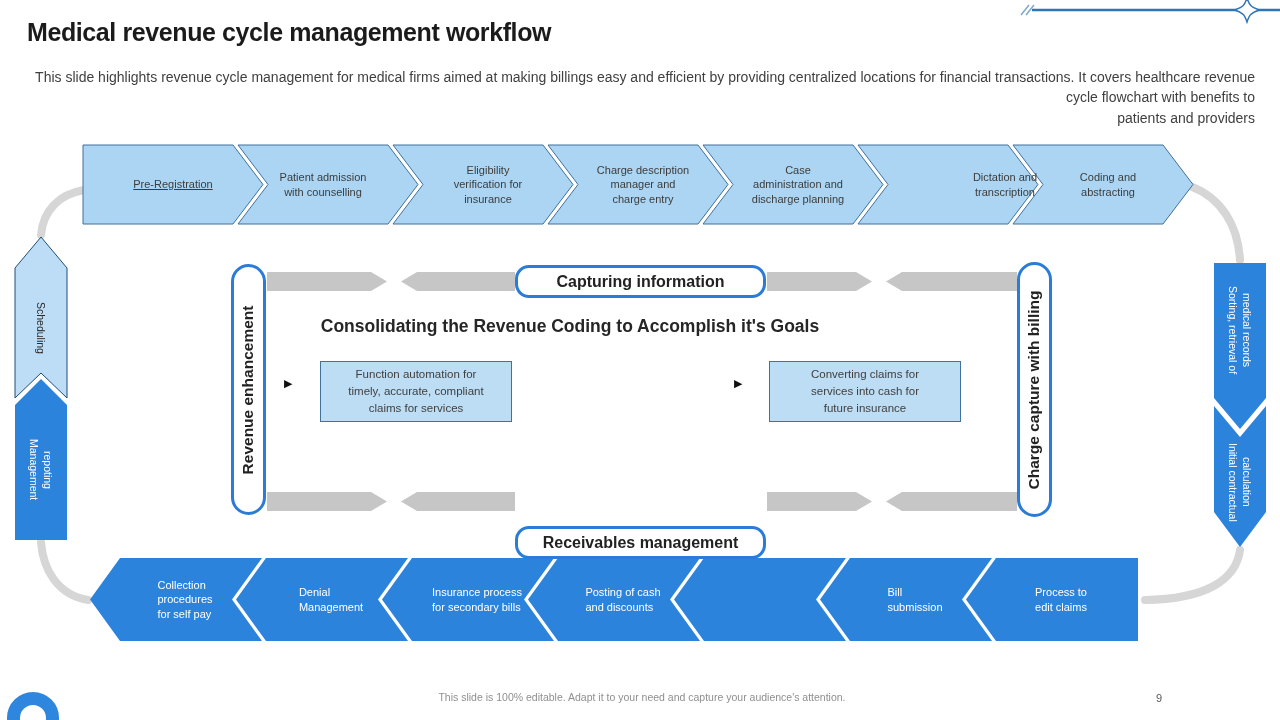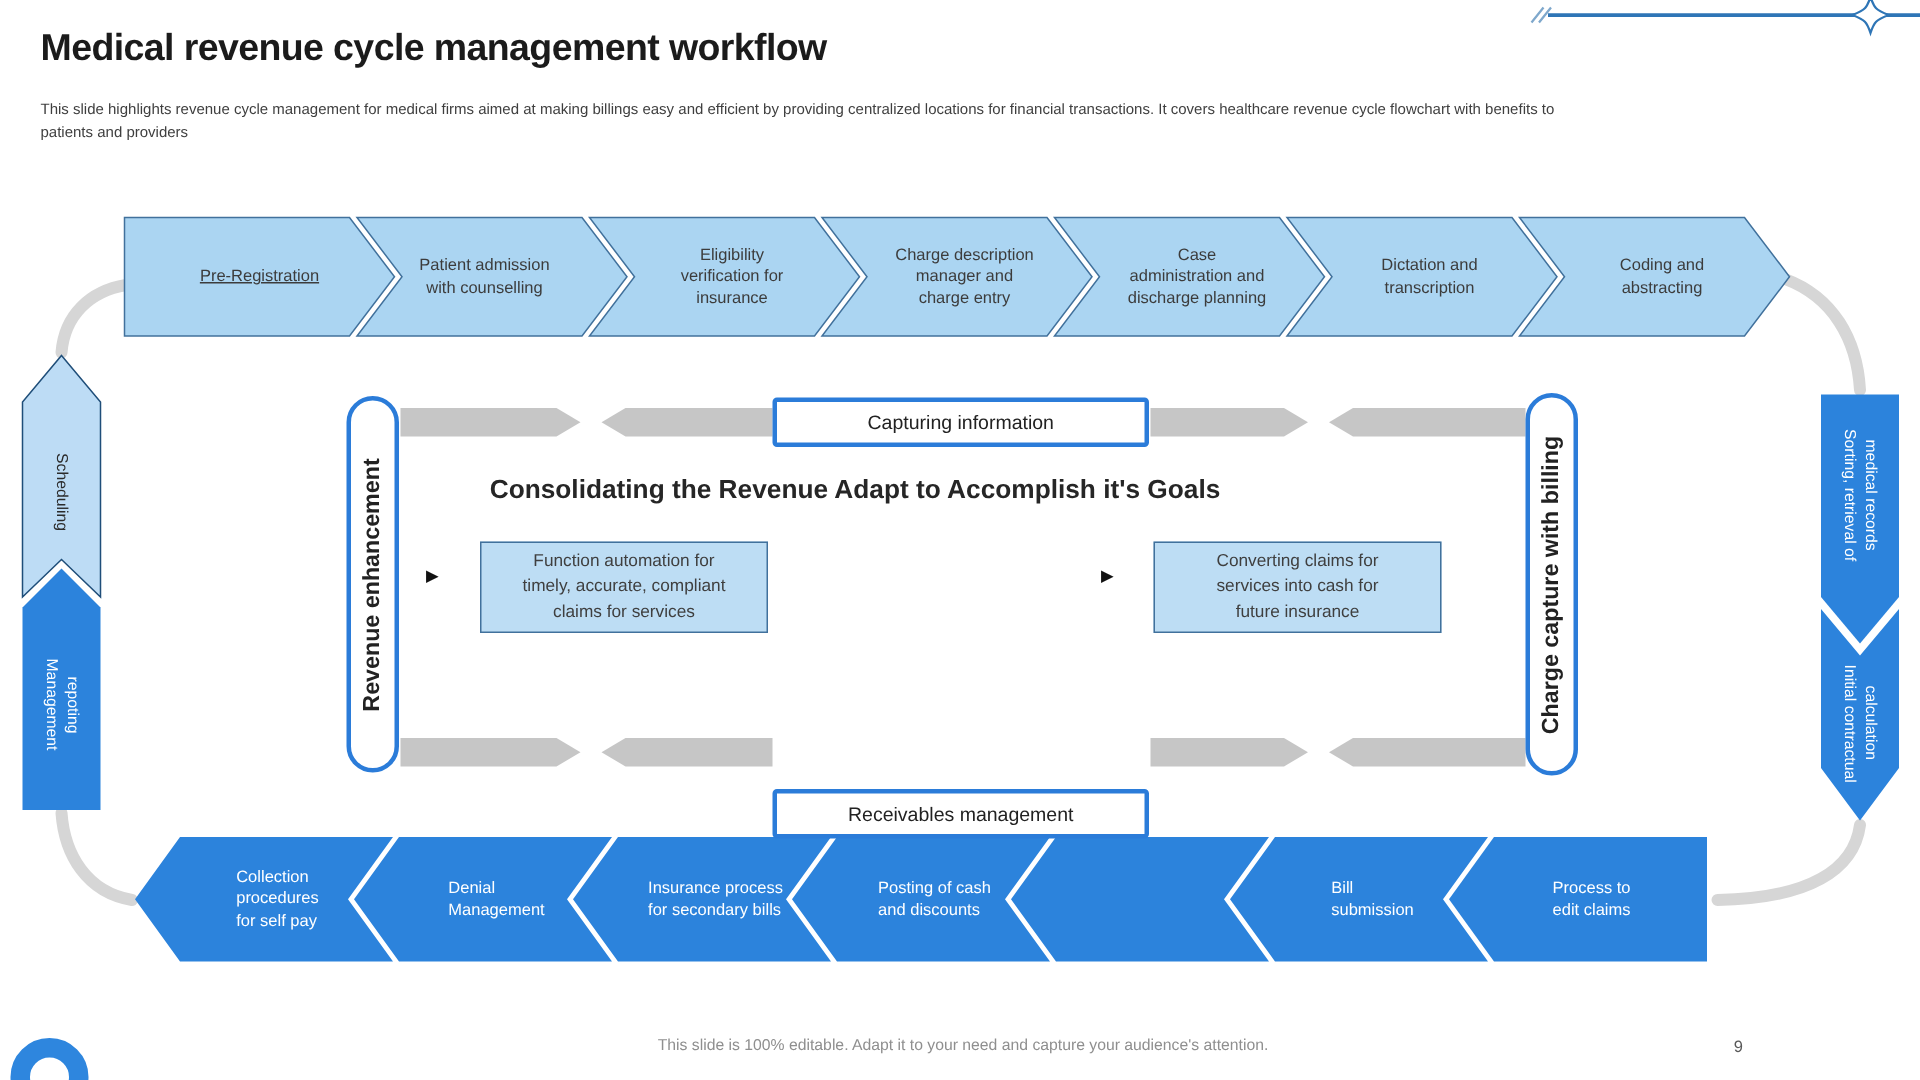--- a/index.html
+++ b/index.html
@@ -3,38 +3,38 @@
 <meta charset="utf-8">
 <style>
   html,body{margin:0;padding:0;background:#e8e8e8;}
   .slide{position:relative;width:1280px;height:720px;background:#ffffff;overflow:hidden;
          font-family:"Liberation Sans", sans-serif;}
   .abs{position:absolute;}
   svg.layer{position:absolute;left:0;top:0;width:1280px;height:720px;}
 
   .title{left:27px;top:18px;width:1000px;font-size:25px;font-weight:bold;color:#1b1b1b;
          letter-spacing:-0.4px;}
-  .subtitle{left:27px;top:67px;width:1228px;font-size:10px;color:#3f3f3f;line-height:1.45;
-            white-space:pre-line;}
+  .subtitle{left:27px;top:67px;width:1228px;font-size:14px;color:#3f3f3f;line-height:1.45;
+            white-space:pre-line;text-align:right;}
 
   .chevlabel{height:79px;top:145px;display:flex;align-items:center;justify-content:center;
              text-align:center;font-size:11px;color:#3c3c3c;line-height:1.3;white-space:pre-line;}
   .chevlabel-b{height:83px;top:558px;display:flex;align-items:center;justify-content:center;
              font-size:11px;color:#ffffff;line-height:1.3;white-space:pre-line;}
   .chevlabel-b span{text-align:left;}
 
   .raillabel{width:52px;display:flex;align-items:center;justify-content:center;
              writing-mode:vertical-lr;font-size:10.5px;line-height:1.35;white-space:pre-line;
              text-align:center;}
   .rail-dark{color:#2b2b2b;}
   .rail-light{color:#ffffff;}
 
   .pill-h{width:245px;left:515px;height:27px;background:#ffffff;border:3.5px solid #2b7cd9;
-          border-radius:3px;display:flex;align-items:center;justify-content:center;
-          font-size:13px;font-weight:normal;color:#222222;}
+          border-radius:14px;display:flex;align-items:center;justify-content:center;
+          font-size:16px;font-weight:bold;color:#222222;}
   .pill-v{background:#ffffff;border:3.5px solid #2b7cd9;border-radius:18px;
           display:flex;align-items:center;justify-content:center;overflow:visible;}
   .pill-v .vtext{transform:rotate(-90deg);white-space:nowrap;flex:none;
                  font-size:15.5px;font-weight:bold;color:#222222;}
 
   .heading{left:285px;top:316px;width:570px;text-align:center;font-size:17.5px;
            font-weight:bold;color:#262626;}
 
   .infobox{width:190px;height:59px;top:361px;background:#bdddf4;border:1px solid #41719c;
            display:flex;align-items:center;justify-content:center;text-align:center;
@@ -104,21 +104,21 @@
 with counselling</div>
   <div class="abs chevlabel" style="left:408px;width:160px;">Eligibility
 verification for
 insurance</div>
   <div class="abs chevlabel" style="left:563px;width:160px;">Charge description
 manager and
 charge entry</div>
   <div class="abs chevlabel" style="left:718px;width:160px;">Case
 administration and
 discharge planning</div>
-  <div class="abs chevlabel" style="left:873px;width:160px;text-align:center;">Dictation and
+  <div class="abs chevlabel" style="left:925px;width:160px;text-align:center;">Dictation and
 transcription</div>
   <div class="abs chevlabel" style="left:1028px;width:160px;">Coding and
 abstracting</div>
 
   <div class="abs chevlabel-b" style="left:110px;width:150px;"><span>Collection
 procedures
 for self pay</span></div>
   <div class="abs chevlabel-b" style="left:256px;width:150px;"><span>Denial
 Management</span></div>
   <div class="abs chevlabel-b" style="left:548px;width:150px;"><span>Posting of cash
@@ -145,21 +145,21 @@
     <span>Receivables management</span>
   </div>
 
   <div class="abs pill-v" style="left:231px;top:264px;width:29px;height:245px;">
     <span class="vtext">Revenue enhancement</span>
   </div>
   <div class="abs pill-v" style="left:1017px;top:262px;width:29px;height:249px;">
     <span class="vtext">Charge capture with billing</span>
   </div>
 
-  <div class="abs heading">Consolidating the Revenue Adapt to Accomplish it's Goals</div>
+  <div class="abs heading">Consolidating the Revenue Coding to Accomplish it's Goals</div>
 
   <div class="abs bullet" style="left:284px;">▶</div>
   <div class="abs infobox" style="left:320px;">Function automation for
 timely, accurate, compliant
 claims for services</div>
 
   <div class="abs bullet" style="left:734px;">▶</div>
   <div class="abs infobox" style="left:769px;">Converting claims for
 services into cash for
 future insurance</div>

